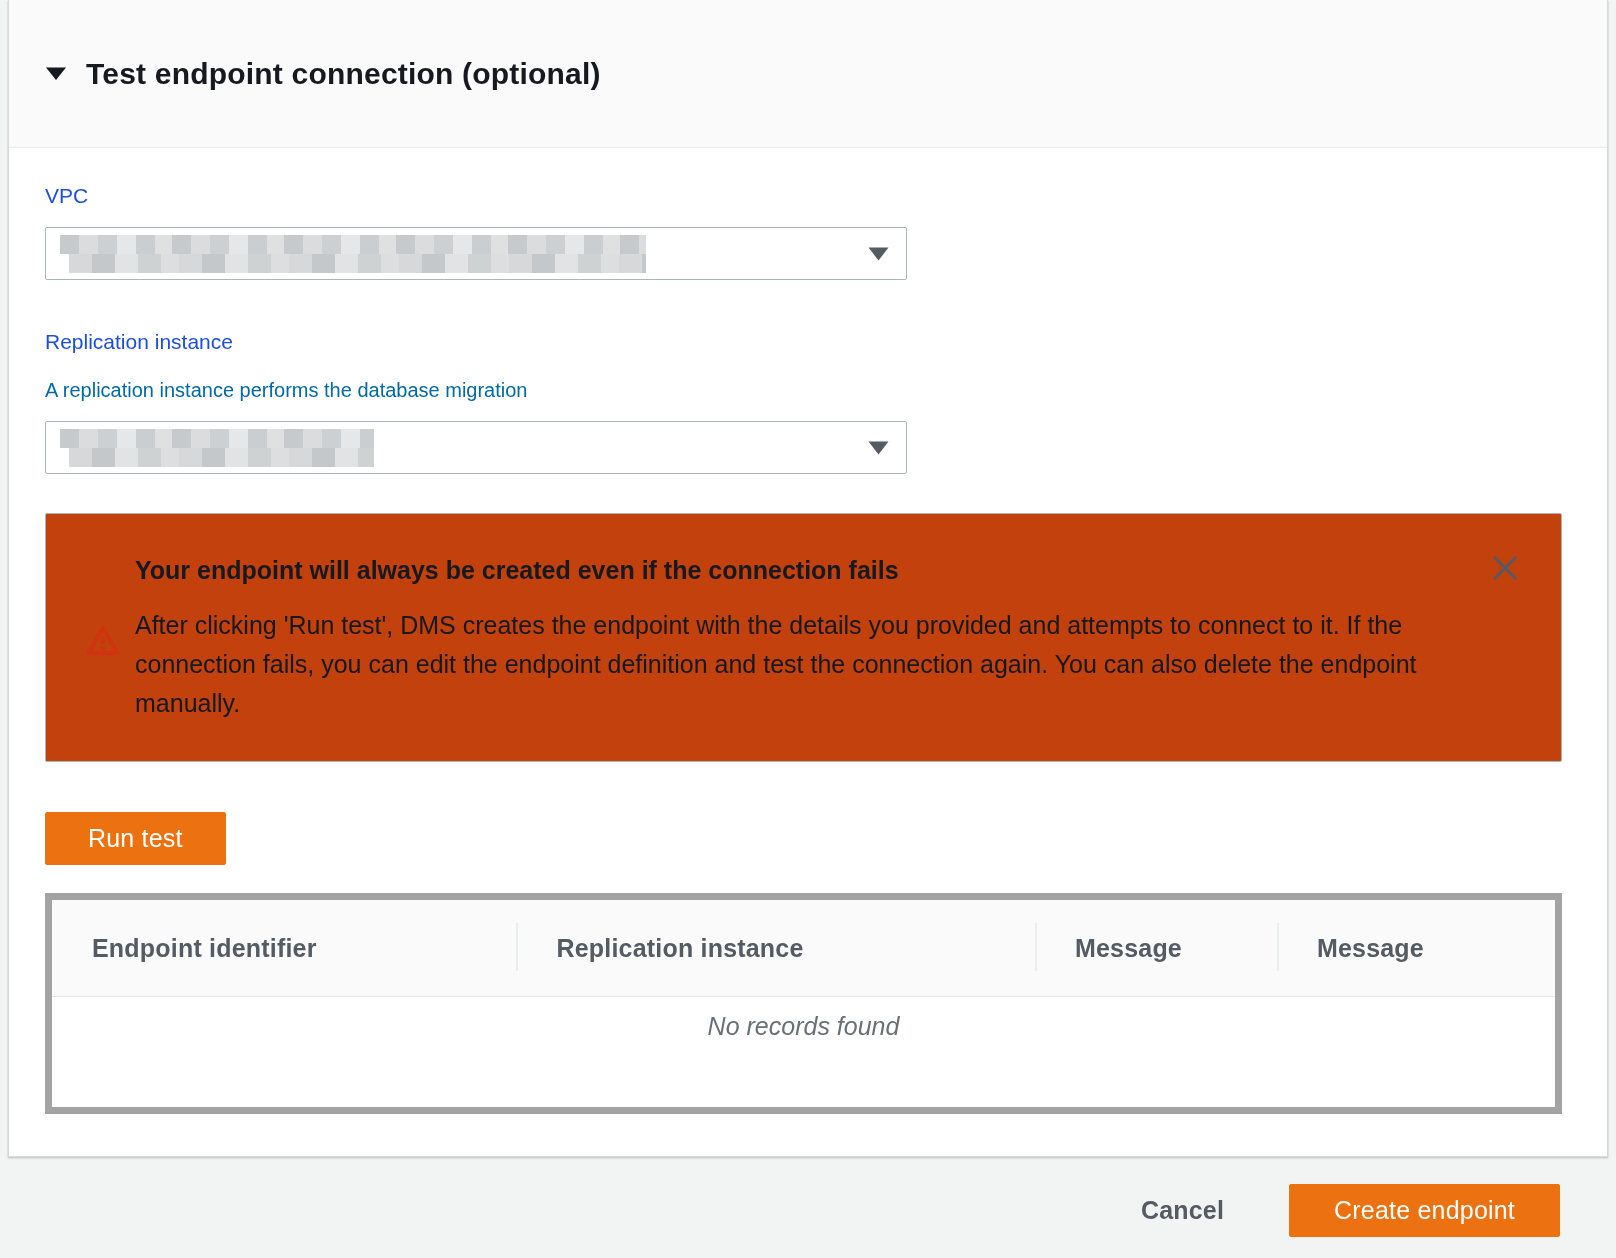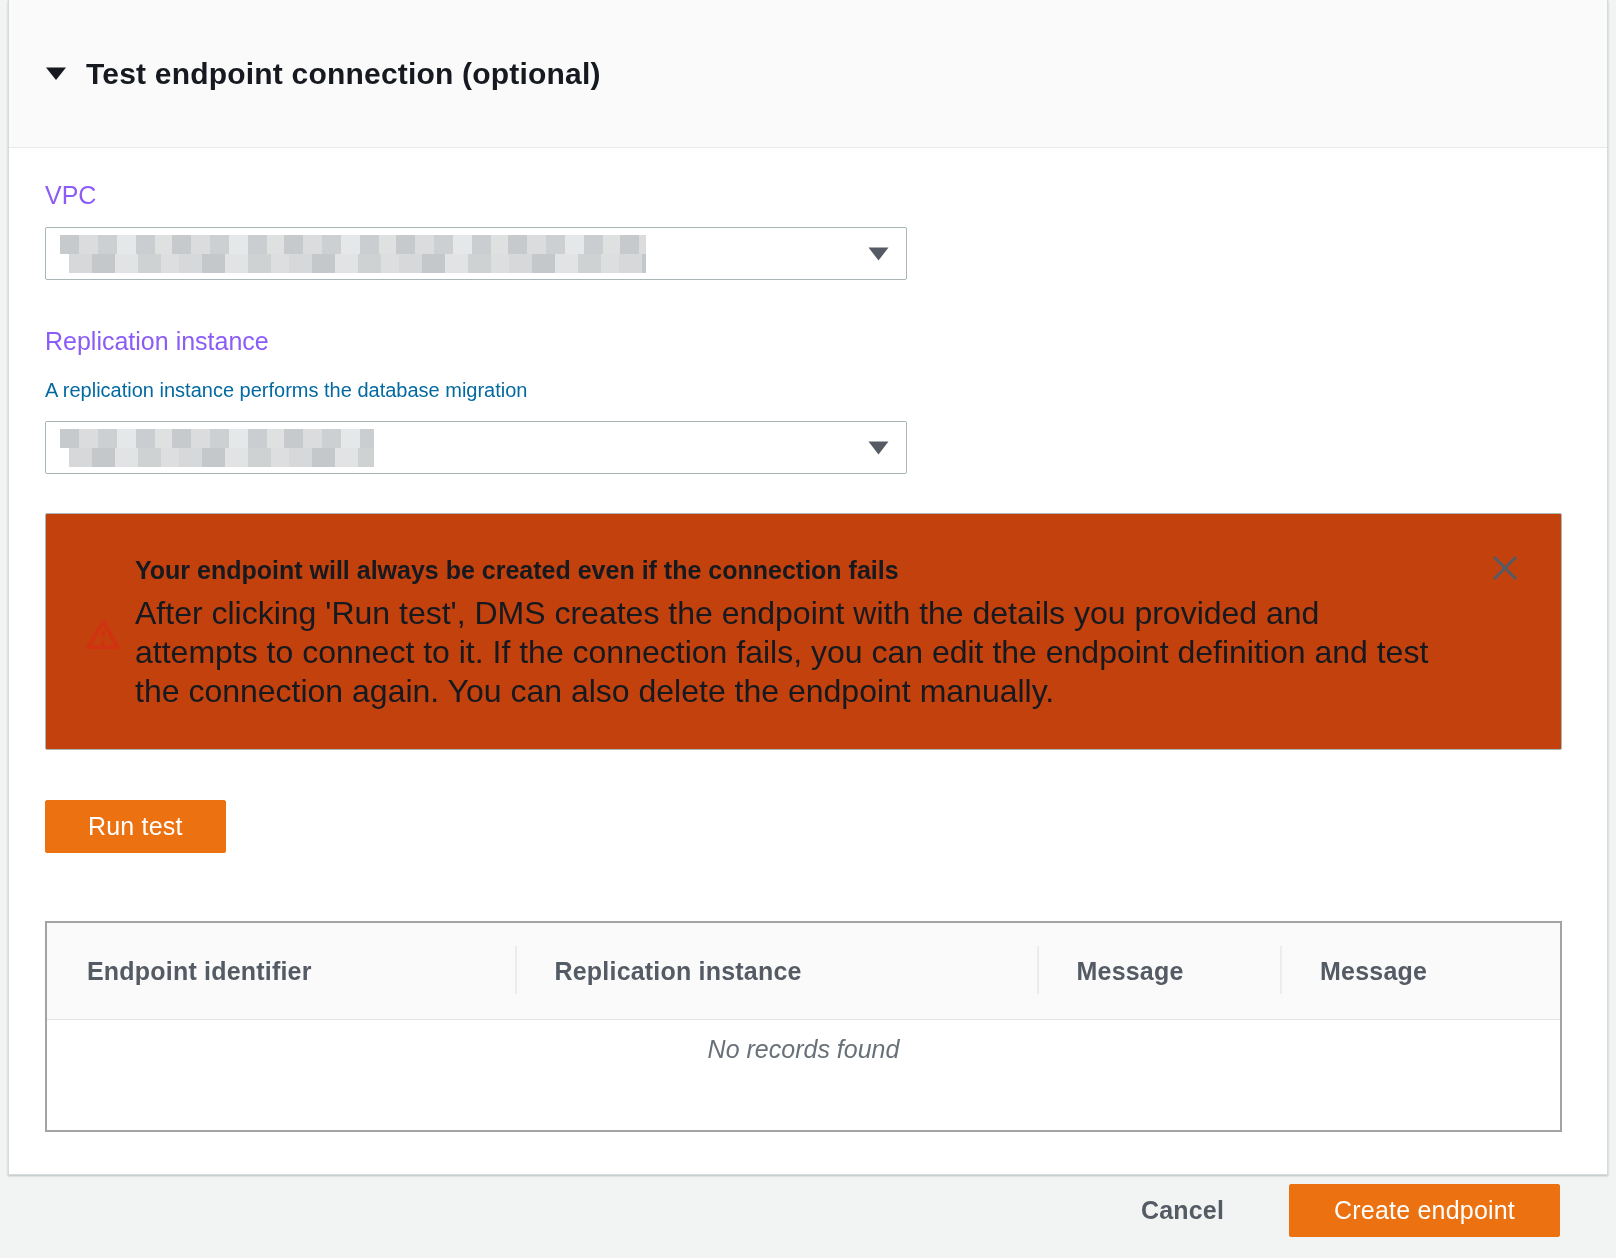--- a/index.html
+++ b/index.html
@@ -27,21 +27,21 @@
     align-items: center;
     padding: 0 36px;
     cursor: pointer;
   }
   .caret-expander { width: 22px; height: 15px; margin-right: 19px; flex: none; display: block; }
   .card-header h2 { font-size: 30px; font-weight: bold; color: #16191f; letter-spacing: .2px; }
 
   .card-body { padding: 32px 45px 42px 36px; }
 
   
-  .field-label { display: block; font-size: 25px; color: #8b5cf6; line-height: 31px; }
+  .field-label { display: block; font-size: 21px; color: #1d4ed8; line-height: 31px; }
   .field-desc { font-size: 20px; color: #0369a1; line-height: 29px; margin-top: 19px; }
   .field + .field { margin-top: 46px; }
 
   .select {
     margin-top: 16px;
     width: 862px;
     height: 53px;
     background: #fff;
     border: 1px solid #aab7b8;
     border-radius: 2px;
@@ -72,21 +72,21 @@
     border: 1px solid #aab7b8;
     border-radius: 2px;
     background: #c2410c;
     position: relative;
     padding: 41px 120px 38px 40px;
     display: flex;
     align-items: center;
   }
   .alert-icon { width: 34px; height: 31px; flex: none; margin-top: 3px; margin-right: 15px; display: block; }
   .alert-title { font-size: 25px; font-weight: bold; line-height: 31px; color: #16191f; }
-  .alert-body { font-size: 32px; line-height: 39px; color: #16191f; margin-top: 8px; max-width: 1295px; }
+  .alert-body { font-size: 25px; line-height: 39px; color: #16191f; margin-top: 20px; max-width: 1295px; }
   .alert-close {
     position: absolute;
     top: 30px;
     right: 32px;
     width: 48px; height: 48px;
     background: none; border: none; cursor: pointer;
     display: flex; align-items: center; justify-content: center;
   }
   .alert-close svg { width: 28px; height: 28px; display: block; }
 
@@ -112,21 +112,21 @@
     border: none;
     font-family: "Liberation Sans", sans-serif;
     font-size: 25px;
     font-weight: bold;
     color: #545b64;
     cursor: pointer;
     letter-spacing: .2px;
   }
 
   
-  .results-table { margin-top: 68px; border: 2px solid #a3a3a3; background: #fff; }
+  .results-table { margin-top: 28px; border: 7px solid #a3a3a3; background: #fff; }
   .thead {
     display: grid;
     grid-template-columns: 30.9% 34.5% 16.1% 18.5%;
     background: #fafafa;
     border-bottom: 1px solid #e3e6e6;
   }
   .th {
     height: 96px;
     display: flex;
     align-items: center;

